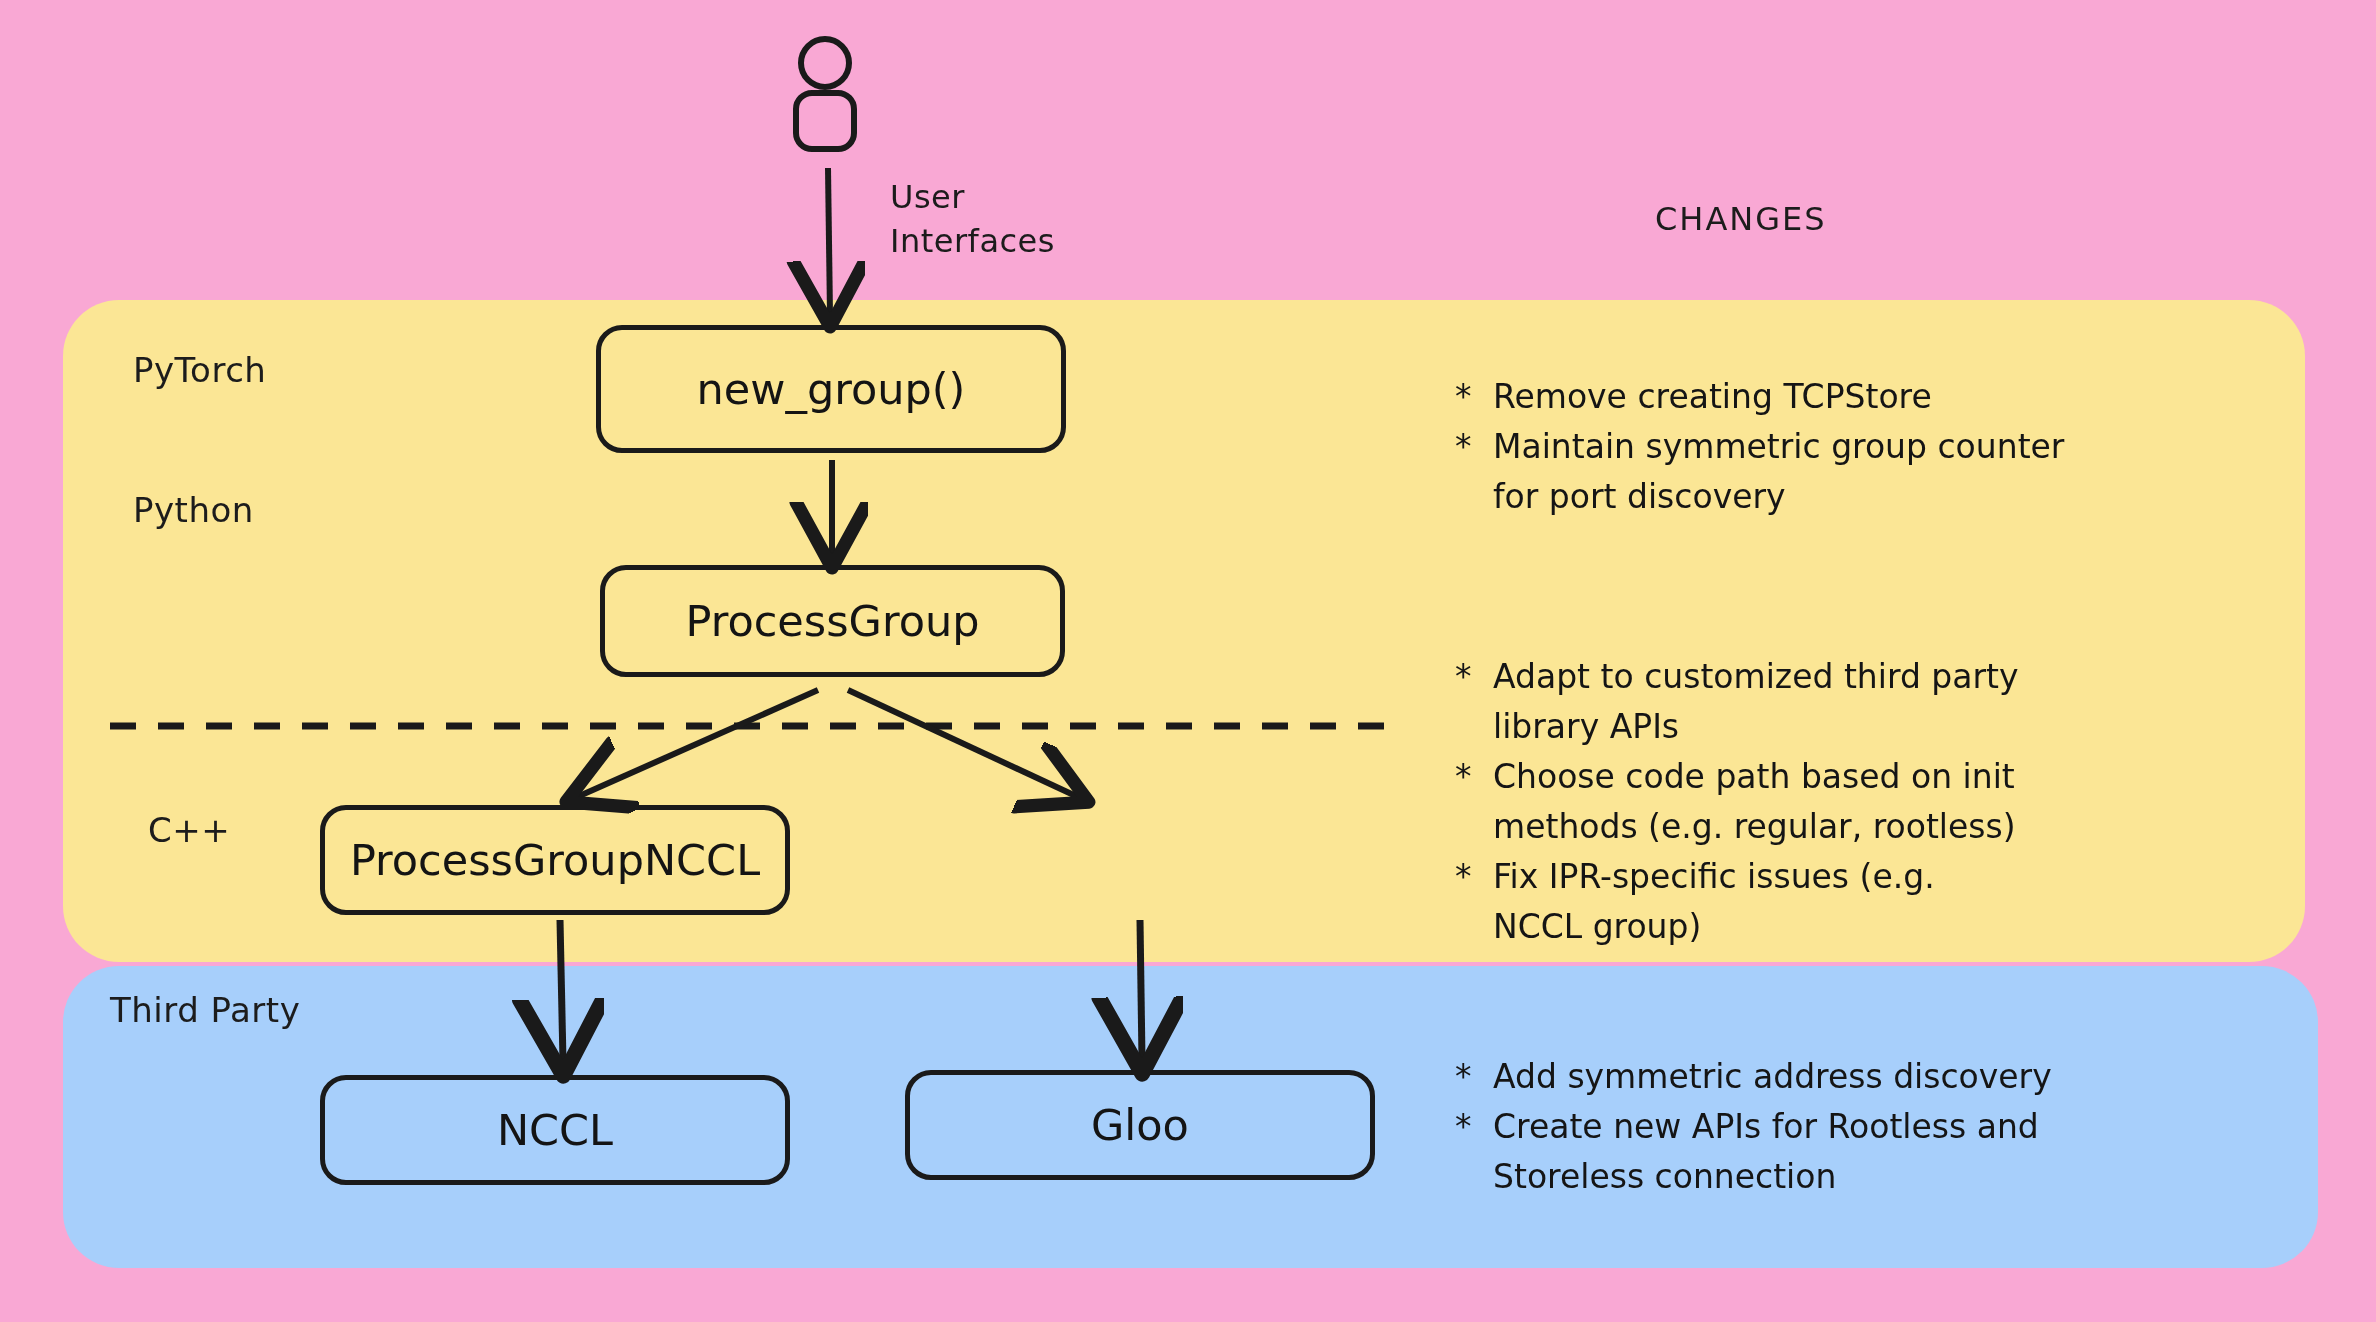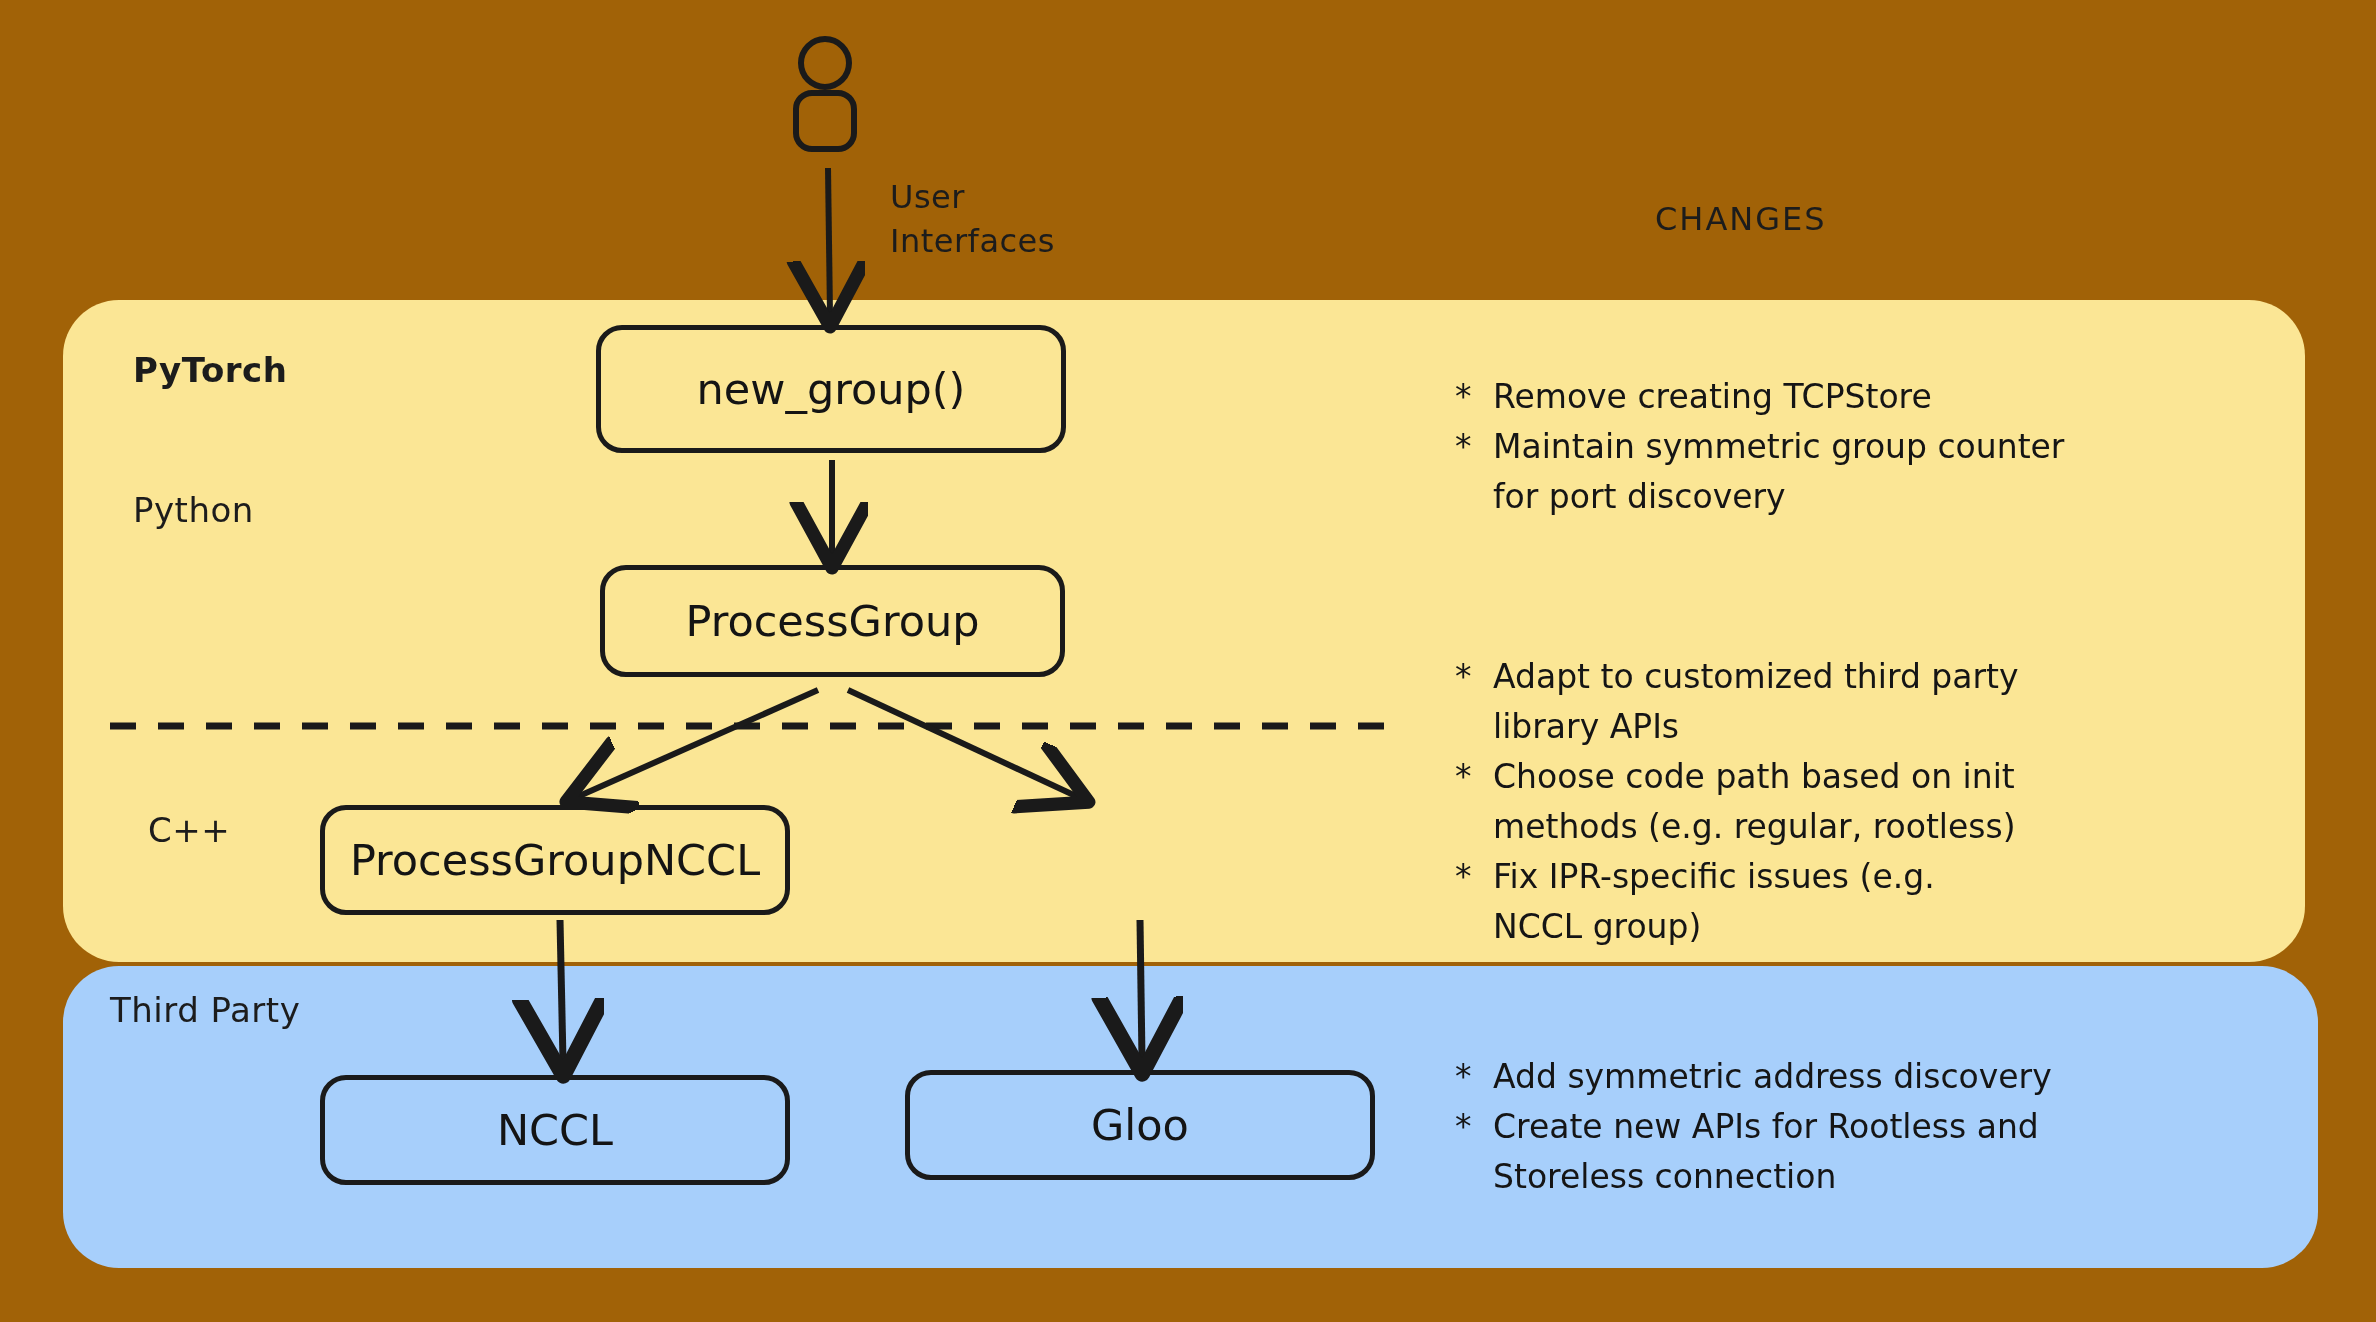--- a/index.html
+++ b/index.html
@@ -7,21 +7,21 @@
     padding: 0;
     background: #ffffff;
   }
   body {
     font-family: "DejaVu Sans", sans-serif;
   }
   #canvas {
     position: relative;
     width: 2376px;
     height: 1322px;
-    background: #a16207;
+    background: #f9a8d4;
     overflow: hidden;
   }
 
   
   .panel {
     position: absolute;
     border-radius: 56px;
   }
   #panel-pytorch {
     left: 63px;
@@ -43,21 +43,21 @@
     position: absolute;
     font-family: "DejaVu Sans", sans-serif;
     color: #1c1c1c;
     white-space: pre;
     letter-spacing: 0.5px;
   }
   .layer-label {
     font-size: 34px;
     font-weight: 400;
   }
-  #label-pytorch   { left: 133px; top: 350px; font-weight: bold; }
+  #label-pytorch   { left: 133px; top: 350px; }
   #label-python    { left: 133px; top: 490px; }
   #label-cpp       { left: 148px; top: 810px; }
   #label-thirdparty{ left: 110px; top: 990px; text-align: right; }
 
   #label-user-interfaces {
     left: 890px;
     top: 175px;
     font-size: 32px;
     line-height: 44px;
   }

